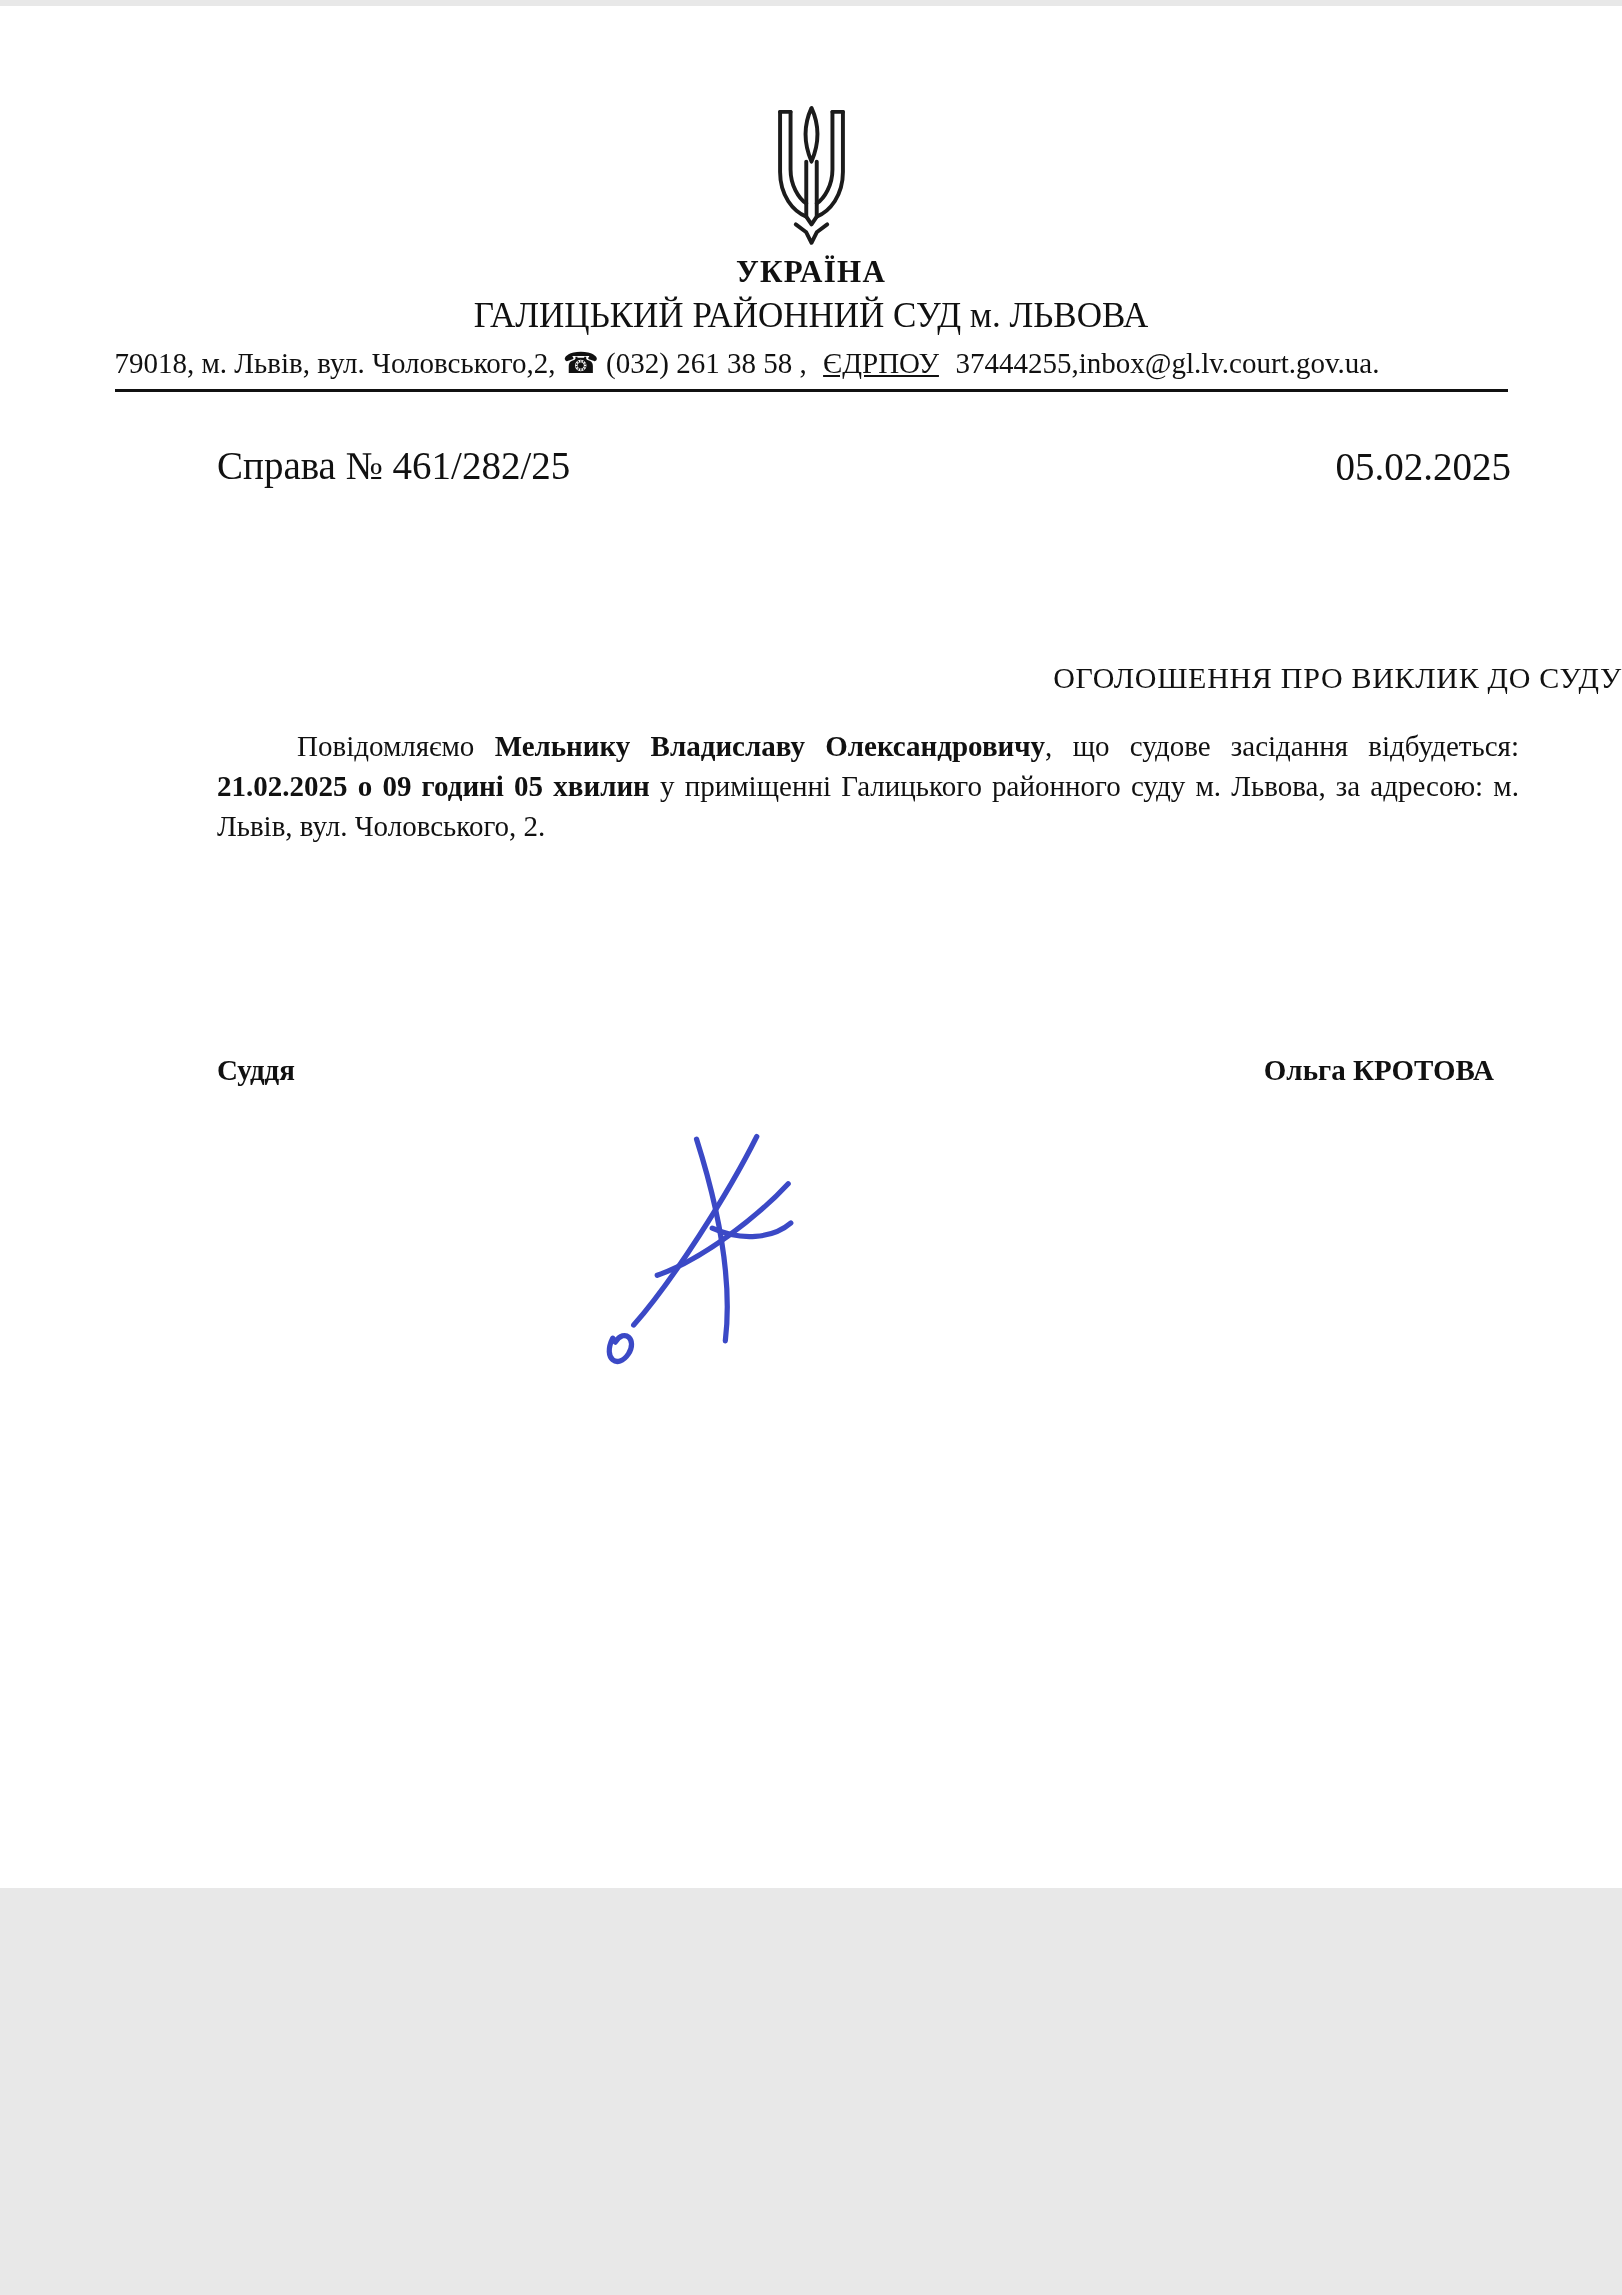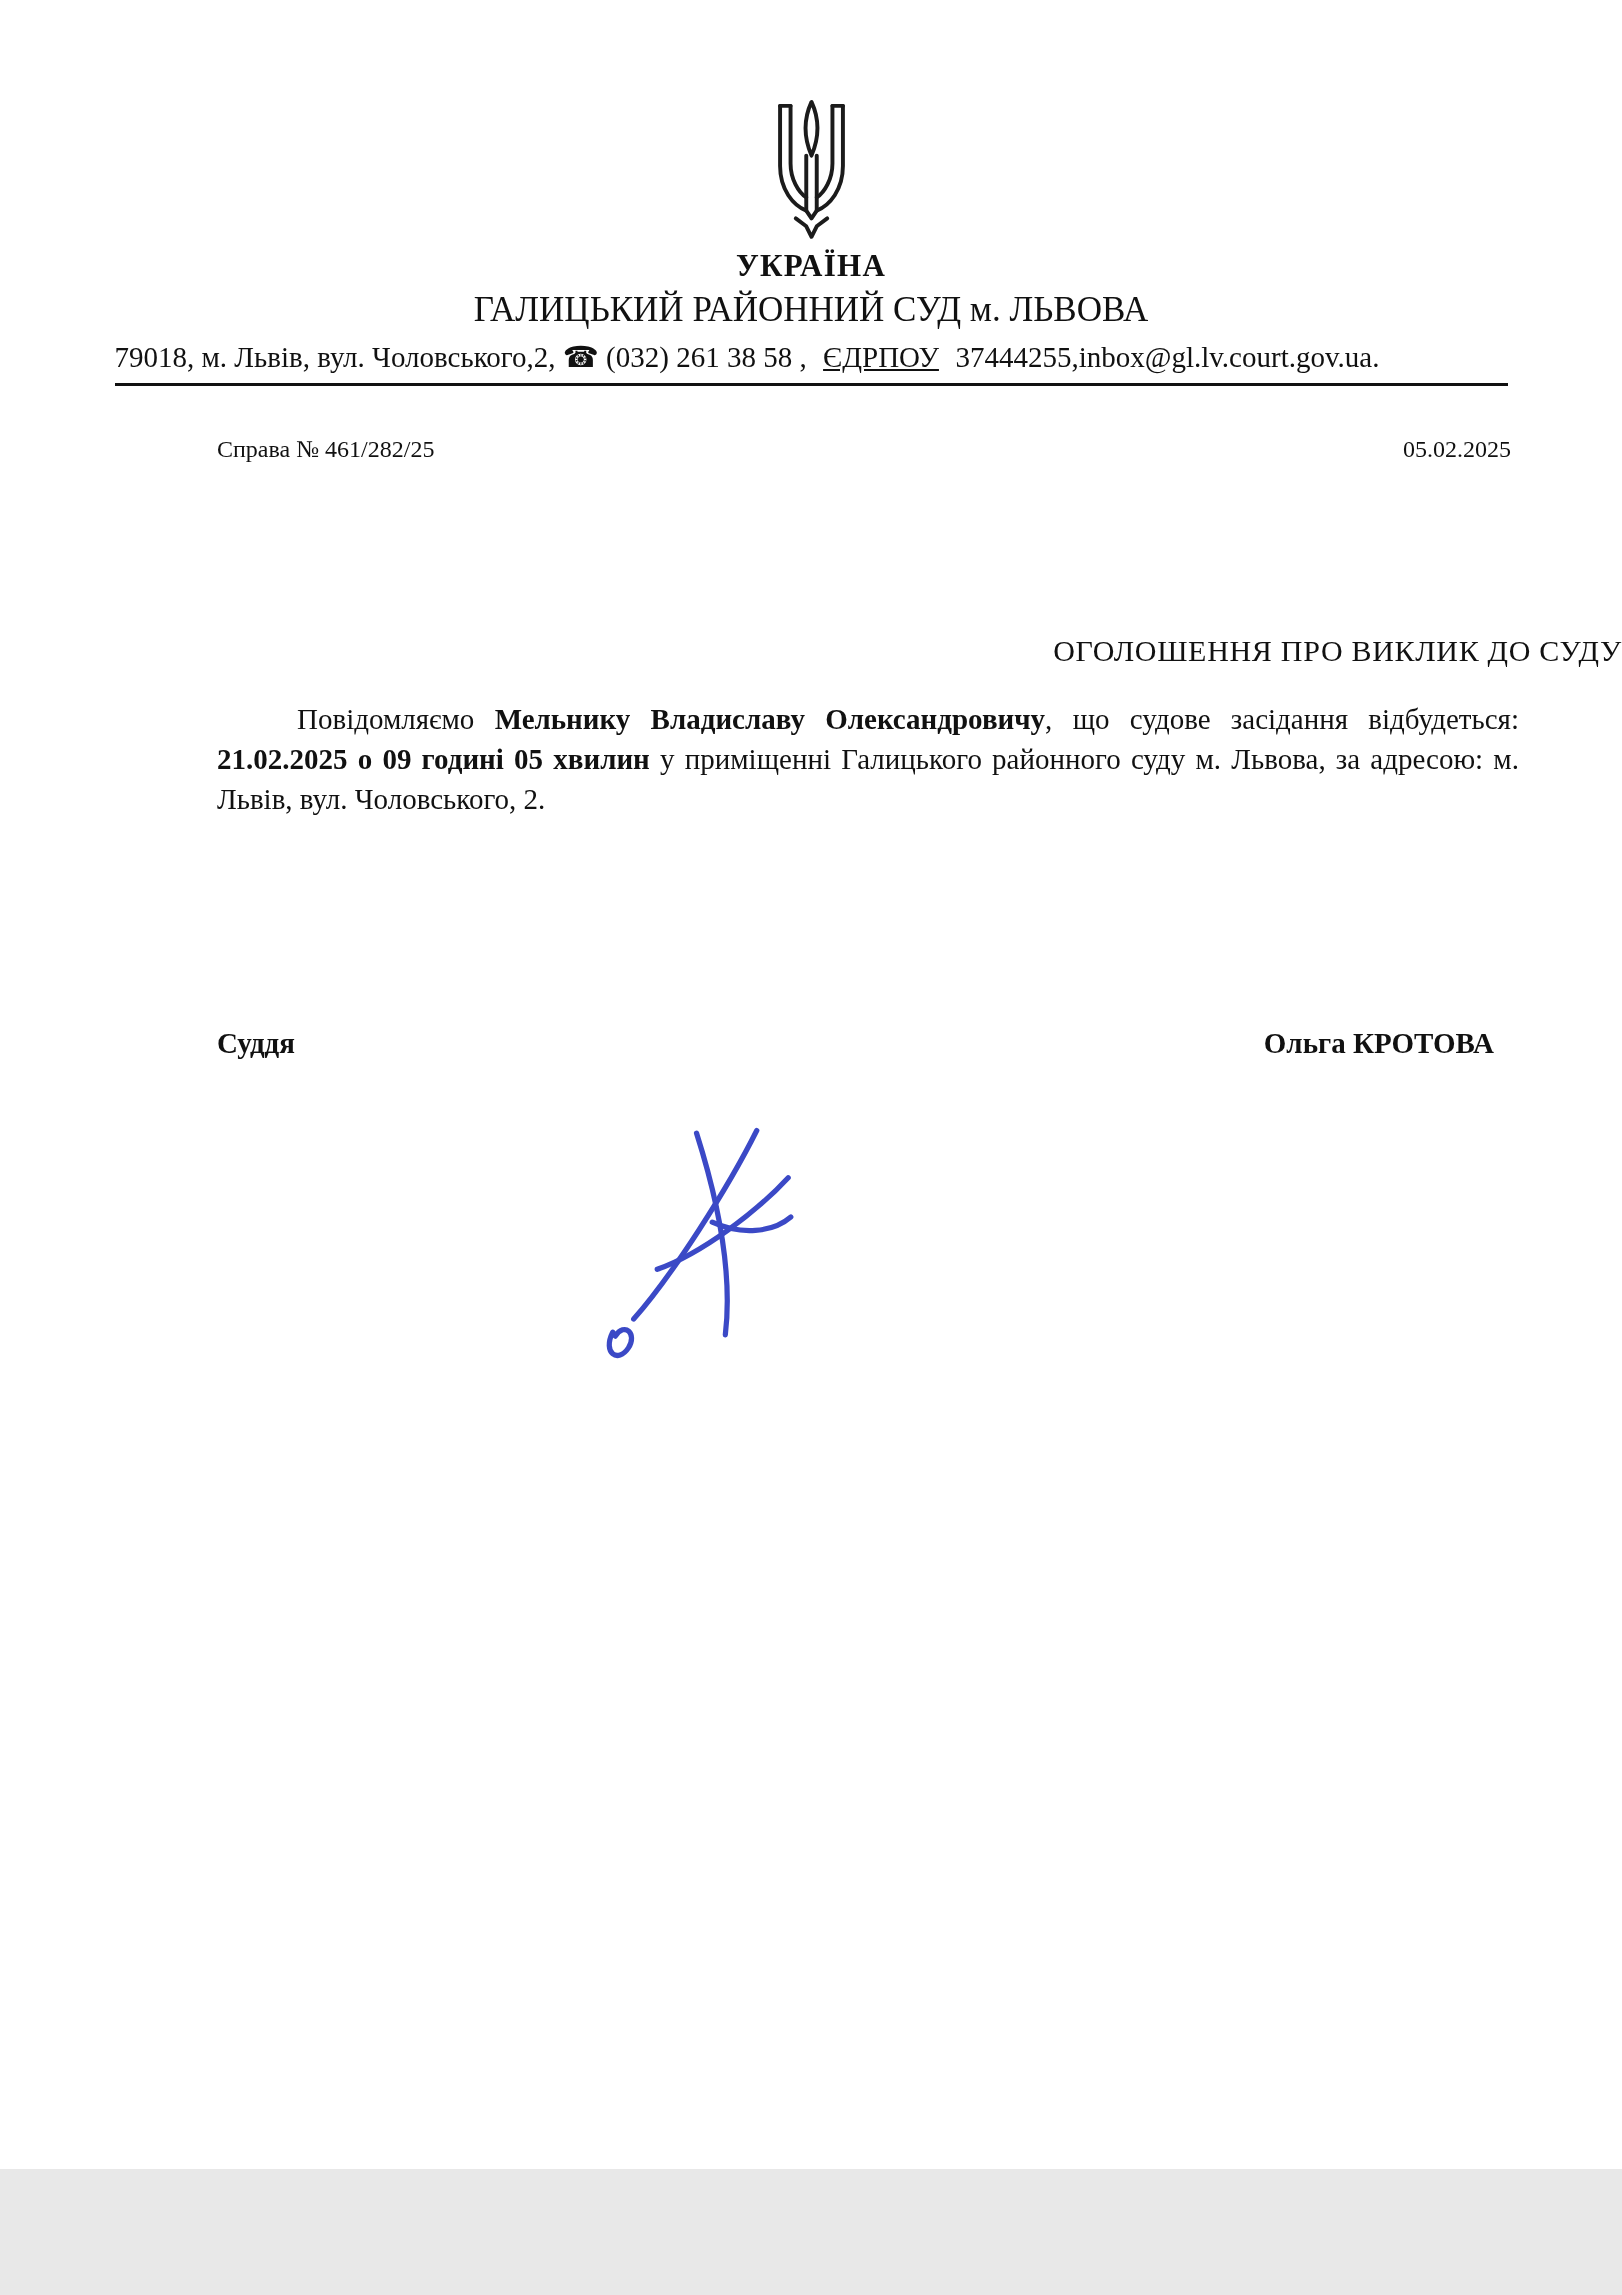--- a/index.html
+++ b/index.html
@@ -3,22 +3,22 @@
 <meta charset="utf-8">
 <style>
   html, body {
     margin: 0;
     padding: 0;
     background: #e8e8e8;
   }
   .page {
     position: relative;
     width: 1622px;
-    height: 2169px;
-    margin: 0 auto;
+    height: 1882px;
+    margin: 6px auto;
     background: #ffffff;
     font-family: "Liberation Serif", serif;
     color: #111;
     overflow: hidden;
   }
   .header {
     text-align: center;
     padding-top: 98px;
   }
   .emblem {
@@ -46,21 +46,21 @@
   }
   .contact-line .edrpou {
     text-decoration: underline;
     padding: 0 9.2px;
   }
   .case-block {
     display: flex;
     justify-content: space-between;
     align-items: center;
     margin: 46px 111px 0 217px;
-    font-size: 24px;
+    font-size: 39px;
   }
   .case-left div {
     line-height: 1.45;
   }
   .case-date {
     align-self: center;
   }
   .doc-title {
     text-align: right;
     font-size: 30px;

